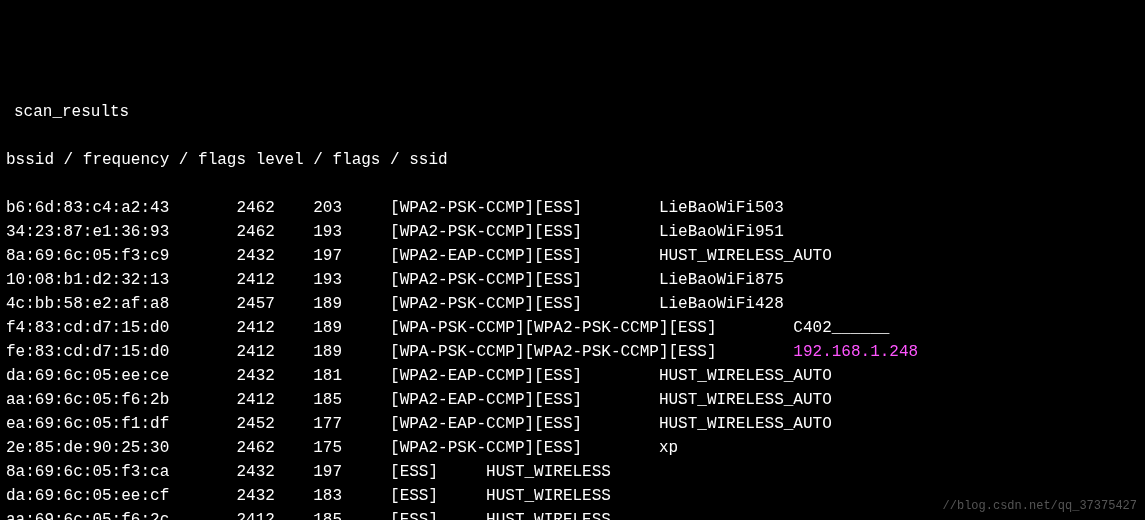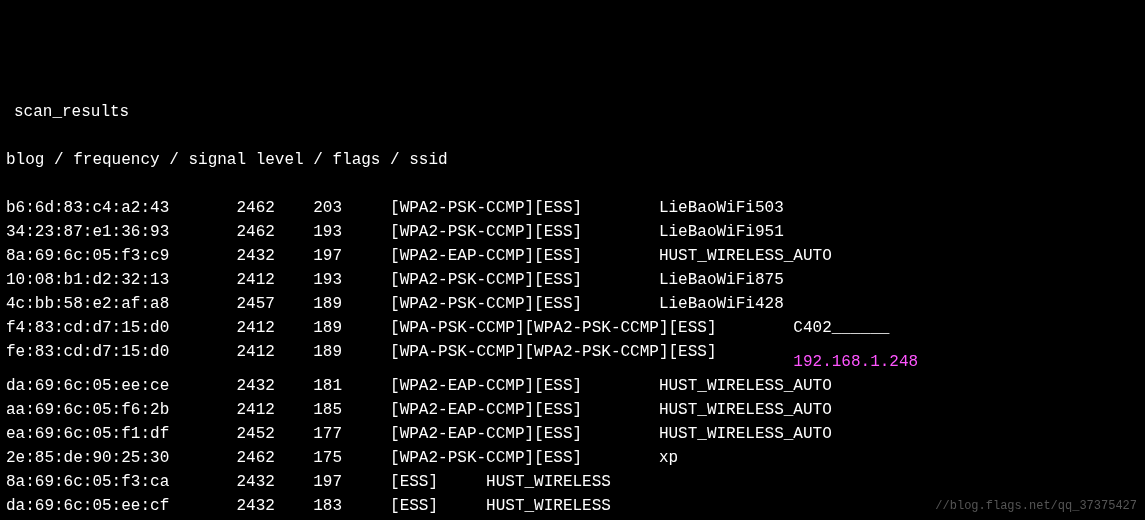--- a/index.html
+++ b/index.html
@@ -12,37 +12,37 @@
       white-space: pre;
       padding: 4px 6px;
       width: 1145px;
       height: 520px;
       overflow: hidden;
       position: relative;
     }
     .title { color:#fff;margin-left:8px; }
     .header { color:#fff; }
     .row { display:flex; }
-    .magenta { color:#ff55ff;margin-top:10px; }
+    .magenta { color:#ff55ff; }
     .watermark {
       position:absolute;
       right:8px;
       bottom:2px;
       color:#555;
       font-size:12px;
       pointer-events:none;
     }
     .ul { text-decoration-color:#fff; }
   </style>
 </head>
 <body>
 
 
 
 <div class="title">scan_results</div>
-<div class="header">blog / frequency / signal level / flags / ssid</div>
+<div class="header">bssid / frequency / flags level / flags / ssid</div>
 <div id="rows"><div class="row"><span>b6:6d:83:c4:a2:43       </span><span>2462    </span><span>203     </span><span>[WPA2-PSK-CCMP][ESS]        </span><span>LieBaoWiFi503</span></div><div class="row"><span>34:23:87:e1:36:93       </span><span>2462    </span><span>193     </span><span>[WPA2-PSK-CCMP][ESS]        </span><span>LieBaoWiFi951</span></div><div class="row"><span>8a:69:6c:05:f3:c9       </span><span>2432    </span><span>197     </span><span>[WPA2-EAP-CCMP][ESS]        </span><span>HUST_WIRELESS_AUTO</span></div><div class="row"><span>10:08:b1:d2:32:13       </span><span>2412    </span><span>193     </span><span>[WPA2-PSK-CCMP][ESS]        </span><span>LieBaoWiFi875</span></div><div class="row"><span>4c:bb:58:e2:af:a8       </span><span>2457    </span><span>189     </span><span>[WPA2-PSK-CCMP][ESS]        </span><span>LieBaoWiFi428</span></div><div class="row"><span>f4:83:cd:d7:15:d0       </span><span>2412    </span><span>189     </span><span>[WPA-PSK-CCMP][WPA2-PSK-CCMP][ESS]        </span><span class="ul">C402______</span></div><div class="row"><span>fe:83:cd:d7:15:d0       </span><span>2412    </span><span>189     </span><span>[WPA-PSK-CCMP][WPA2-PSK-CCMP][ESS]        </span><span class="magenta">192.168.1.248</span></div><div class="row"><span>da:69:6c:05:ee:ce       </span><span>2432    </span><span>181     </span><span>[WPA2-EAP-CCMP][ESS]        </span><span>HUST_WIRELESS_AUTO</span></div><div class="row"><span>aa:69:6c:05:f6:2b       </span><span>2412    </span><span>185     </span><span>[WPA2-EAP-CCMP][ESS]        </span><span>HUST_WIRELESS_AUTO</span></div><div class="row"><span>ea:69:6c:05:f1:df       </span><span>2452    </span><span>177     </span><span>[WPA2-EAP-CCMP][ESS]        </span><span>HUST_WIRELESS_AUTO</span></div><div class="row"><span>2e:85:de:90:25:30       </span><span>2462    </span><span>175     </span><span>[WPA2-PSK-CCMP][ESS]        </span><span>xp</span></div><div class="row"><span>8a:69:6c:05:f3:ca       </span><span>2432    </span><span>197     </span><span>[ESS]     </span><span>HUST_WIRELESS</span></div><div class="row"><span>da:69:6c:05:ee:cf       </span><span>2432    </span><span>183     </span><span>[ESS]     </span><span>HUST_WIRELESS</span></div><div class="row"><span>aa:69:6c:05:f6:2c       </span><span>2412    </span><span>185     </span><span>[ESS]     </span><span>HUST_WIRELESS</span></div></div>
 
 
-<div class="watermark">//blog.flags.net/qq_37375427</div>
+<div class="watermark">//blog.csdn.net/qq_37375427</div>
 
 
 
 
 </body></html>

